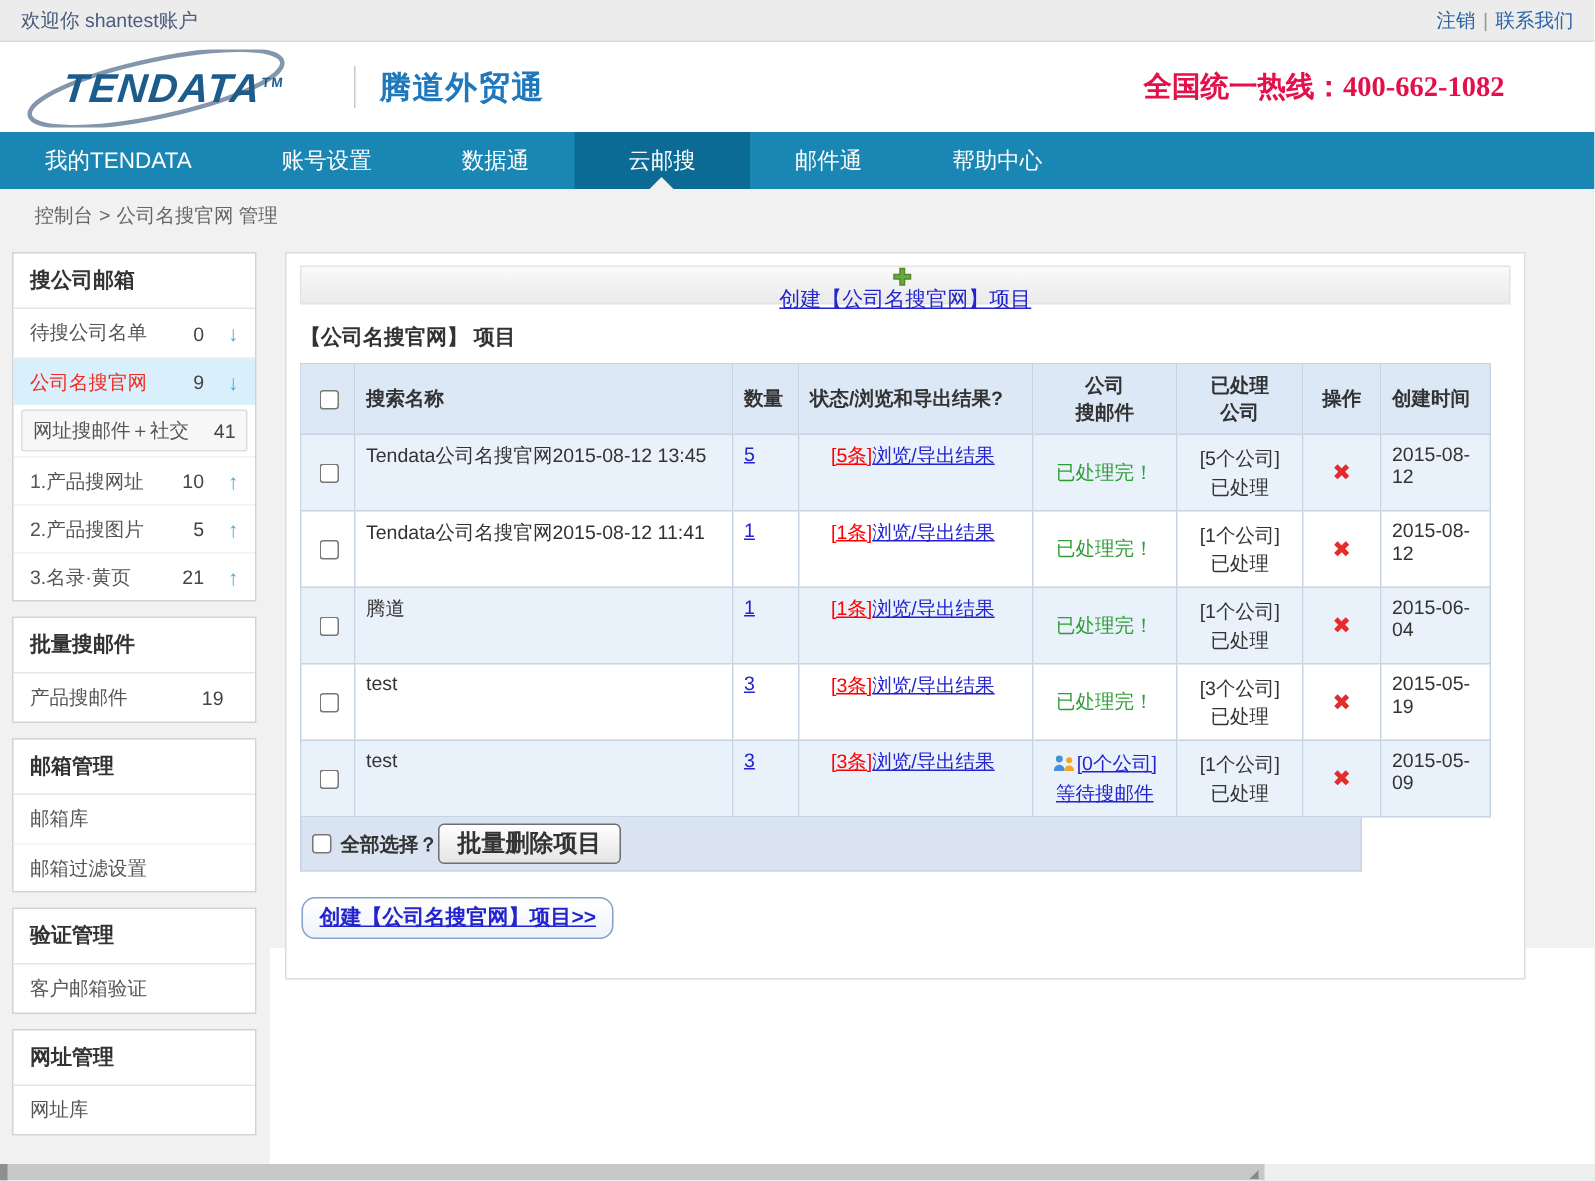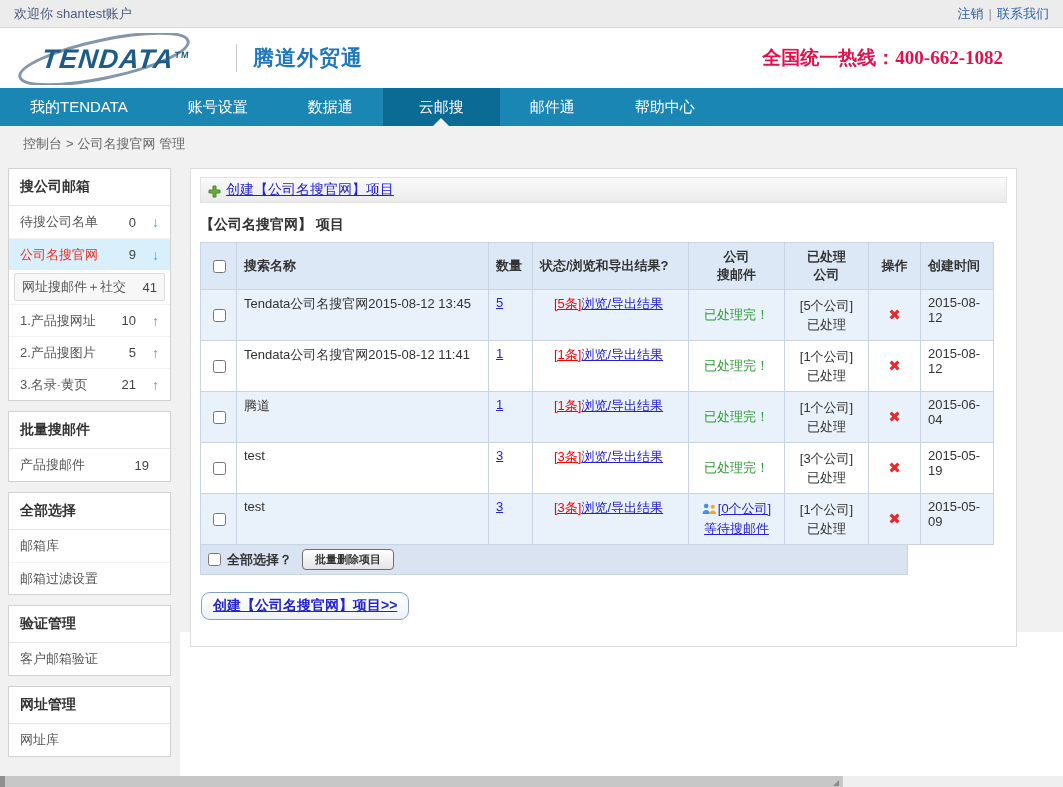--- a/index.html
+++ b/index.html
@@ -62,21 +62,21 @@
   .side-item.active .lbl { color:#f32b1e; }
   .side-item.boxed { margin:3px 5px; height:28px; border:1px solid #ddd; background:#f7f7f7; border-radius:2px; padding:0 7px; }
   .side-item.boxed .cnt { margin-right:0; margin-left:4px; }
   
   .panel {
     position:absolute; left:190px; top:42px; width:827px; min-height:464px;
     background:#fff; border:1px solid #dcdcdc; padding:8px 9px 26px;
   }
   .create-bar {
     height:26px; background:linear-gradient(#fafafa,#eaeaea); border:1px solid #e3e3e3;
-    display:flex; align-items:center; padding:0 7px;
+    display:flex; align-items:center; padding:0 7px;flex-direction:column;
   }
   .plus-icon { flex:none; margin-right:5px; width:13px; height:13px; display:inline-block; }
   .create-link { color:#2323cf; font-size:14px; text-decoration:underline; cursor:pointer; }
   .panel-title { font-size:14px; font-weight:bold; color:#333; margin:13px 0 8px; }
   table.grid { border-collapse:collapse; table-layout:fixed; width:793px; font-size:13px; color:#333; }
   .grid th, .grid td { border:1px solid #c9d4e3; padding:5px 7px; overflow:hidden; }
   .grid thead th { background:#dde8f6; font-weight:bold; height:42px; }
   .al { text-align:left; } .ac { text-align:center; }
   .grid td { height:51px; vertical-align:top; }
   .grid td.vm { vertical-align:middle; text-align:center; }
@@ -87,21 +87,21 @@
   .del { color:#e62b2b; font-weight:bold; font-size:15px; cursor:pointer; }
   .proc-line { line-height:19px; }
   .wait-cell { line-height:20px; }
   .people-svg { vertical-align:-2px; margin-right:1px; }
   .select-bar {
     width:708px; background:#d9e3f1; border:1px solid #c9d4e3; border-top:none;
     padding:4px 7px; display:flex; align-items:center; font-size:13px; font-weight:bold; color:#333;
   }
   .select-bar input { margin:0 6px 0 0; }
   .batch-btn {
-    margin-left:10px; font-size:11px; font-weight:bold; color:#333; padding:2px 12px;
+    font-size:16px; font-weight:bold; color:#333; padding:2px 12px;
     border:1px solid #6f6f6f; border-radius:4px; background:linear-gradient(#ffffff,#e4e4e4); cursor:pointer;
     font-family:"Liberation Sans","DejaVu Sans",sans-serif;
   }
   .create-big {
     display:inline-block; margin-top:17px; margin-left:1px; padding:4px 11px;
     border:1px solid #86a1c7; border-radius:9px; background:linear-gradient(#ffffff,#eef3f9);
     color:#2323cf; font-size:14px; font-weight:bold; text-decoration:underline; cursor:pointer;
   }
   
   .hscroll { position:absolute; left:0; bottom:0; width:1063px; height:11px; background:#c7c7c7; }
@@ -181,21 +181,21 @@
         </div>
       </div>
       <div class="side-box">
         <div class="side-head">批量搜邮件</div>
         <div class="side-item">
           <span class="lbl">产品搜邮件</span>
           <span class="cnt">19</span>
         </div>
       </div>
       <div class="side-box">
-        <div class="side-head">全部选择</div>
+        <div class="side-head">邮箱管理</div>
         <div class="side-item">
           <span class="lbl">邮箱库</span>
         </div>
         <div class="side-item">
           <span class="lbl">邮箱过滤设置</span>
         </div>
       </div>
       <div class="side-box">
         <div class="side-head">验证管理</div>
         <div class="side-item">

